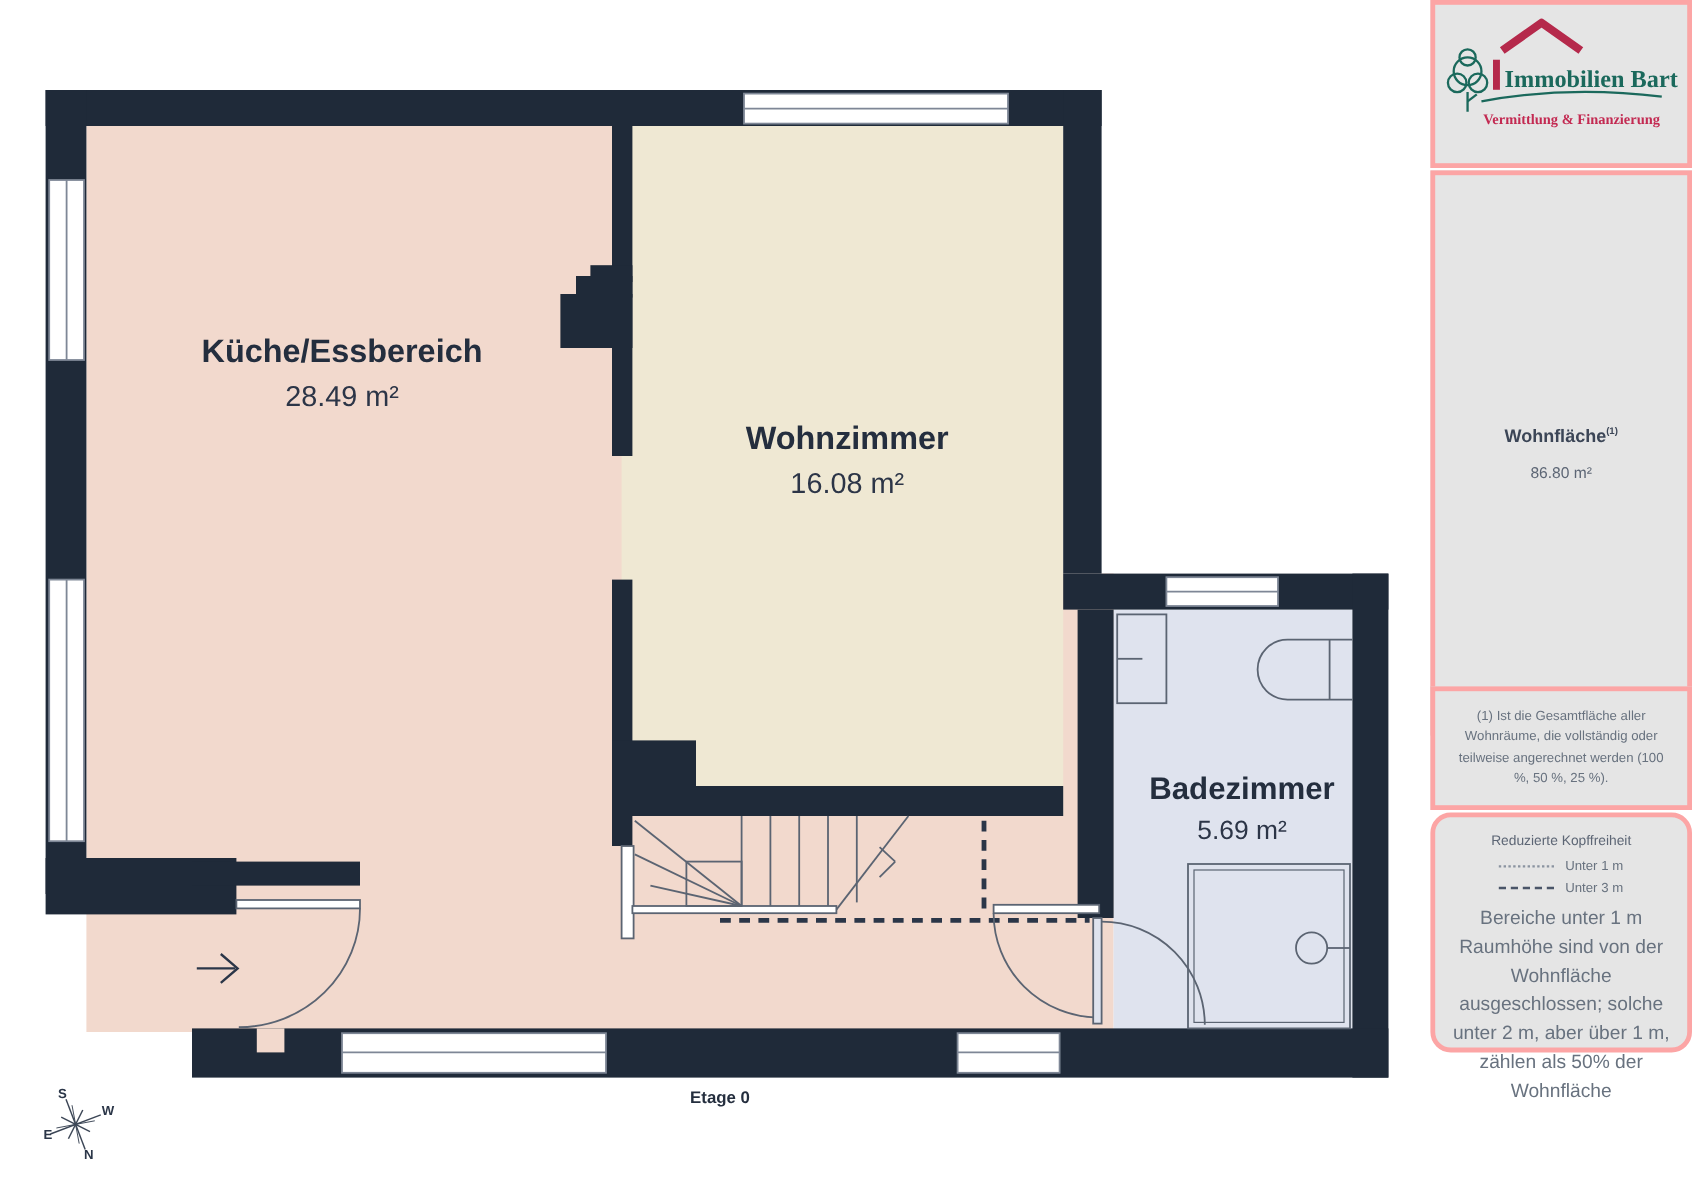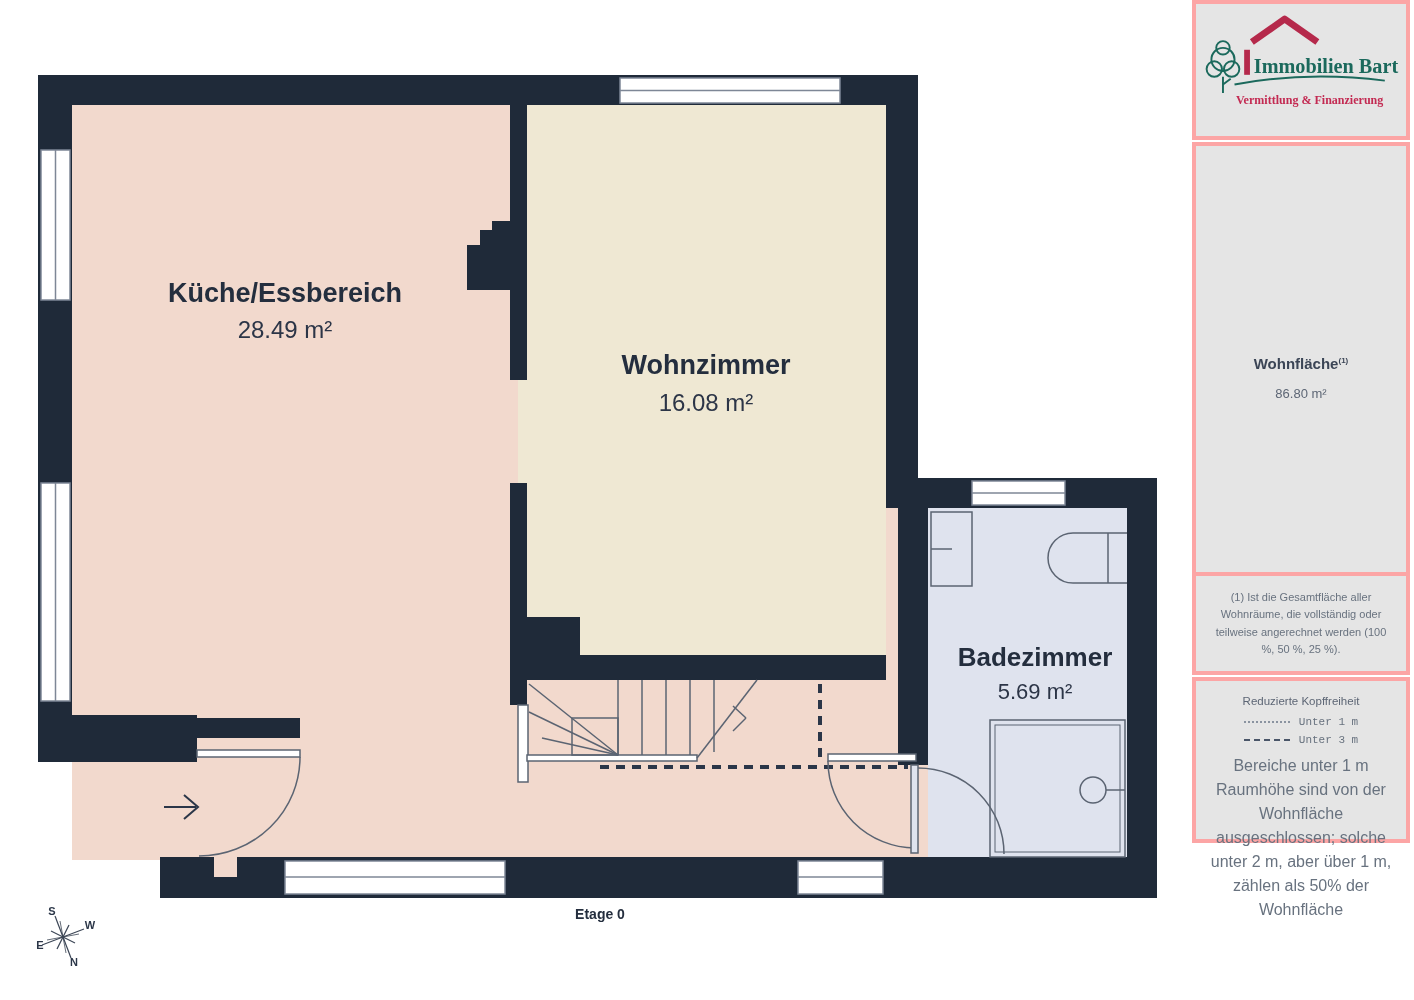--- a/index.html
+++ b/index.html
@@ -17,23 +17,23 @@
   .sidebar{position:absolute;left:1192px;top:0;width:220px;height:1000px;}
   .card{position:absolute;left:0;width:218px;background:#e5e5e5;border:4px solid #fca5a5;
         box-sizing:border-box;color:#68727f;}
   .card-logo{top:0;height:140px;display:flex;align-items:center;justify-content:center;}
   .card-area{top:142px;height:471px;display:flex;flex-direction:column;align-items:center;justify-content:center;}
   .area-label{font-size:15px;font-weight:bold;color:#3b4556;}
   .area-label sup{font-size:8px;}
   .area-value{font-size:13px;color:#5d6675;margin-top:14px;}
   .card-footnote{top:572px;height:103px;display:flex;align-items:center;}
   .card-footnote p{margin:0;padding:0 14px;font-size:11px;line-height:1.55;text-align:center;width:100%;box-sizing:border-box;}
-  .card-headroom{top:677px;height:166px;padding:14px 8px;text-align:center;}
+  .card-headroom{top:677px;height:200px;padding:14px 8px;text-align:center;border-radius:17px;}
   .hr-title{font-size:11.5px;margin-bottom:9px;color:#5d6675;}
-  .legend-row{display:flex;align-items:center;justify-content:center;gap:9px;font-size:11px;margin:6px 0;font-family:Liberation Mono, monospace;}
+  .legend-row{display:flex;align-items:center;justify-content:center;gap:9px;font-size:11px;margin:6px 0;}
   .sample{display:inline-block;width:46px;height:0;}
   .sample.dotted{border-top:2px dotted #8a93a0;}
   .sample.dashed{border-top:2px dashed #4a5568;}
   .card-headroom p{margin:8px 0 0;font-size:16px;line-height:1.5;}
   .card-disclaimer{top:845px;height:155px;padding:16px 12px;text-align:center;}
   .card-disclaimer p{margin:0;font-size:11px;line-height:1.5;}
   .brand{margin-top:14px;font-size:13.5px;color:#2a3342;letter-spacing:2px;}
   .brand b{letter-spacing:1px;}
 
   .logo-title{font-family:"Liberation Serif",serif;font-weight:bold;font-size:21px;fill:#1b695c;}

